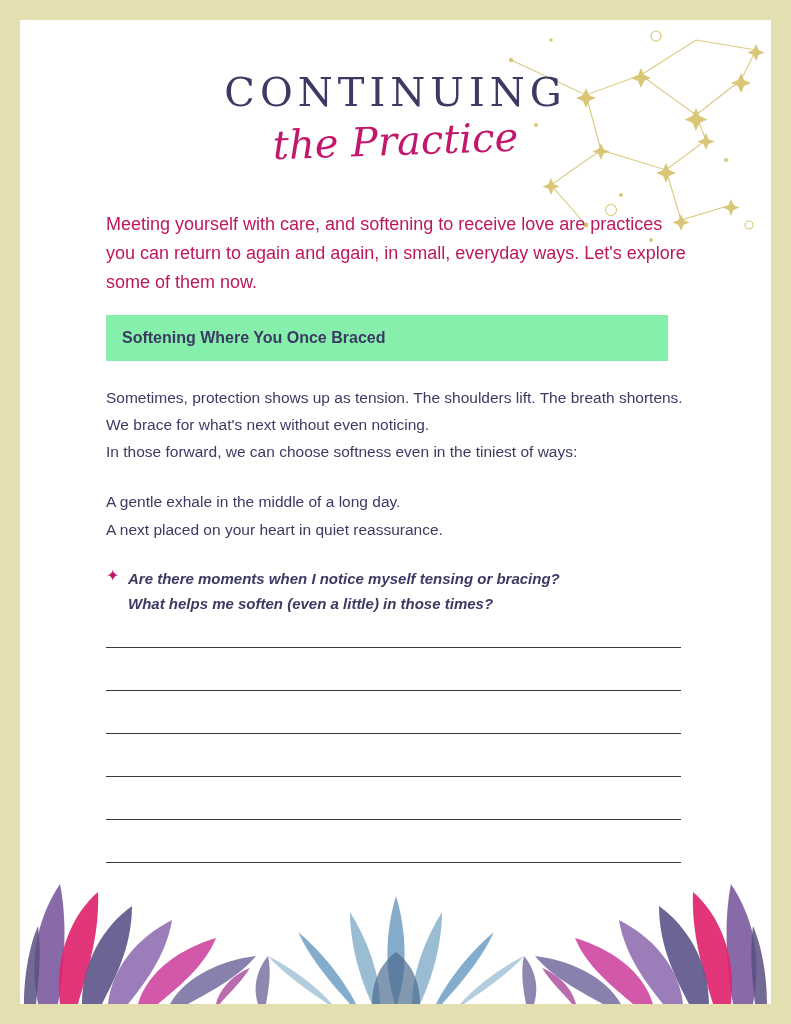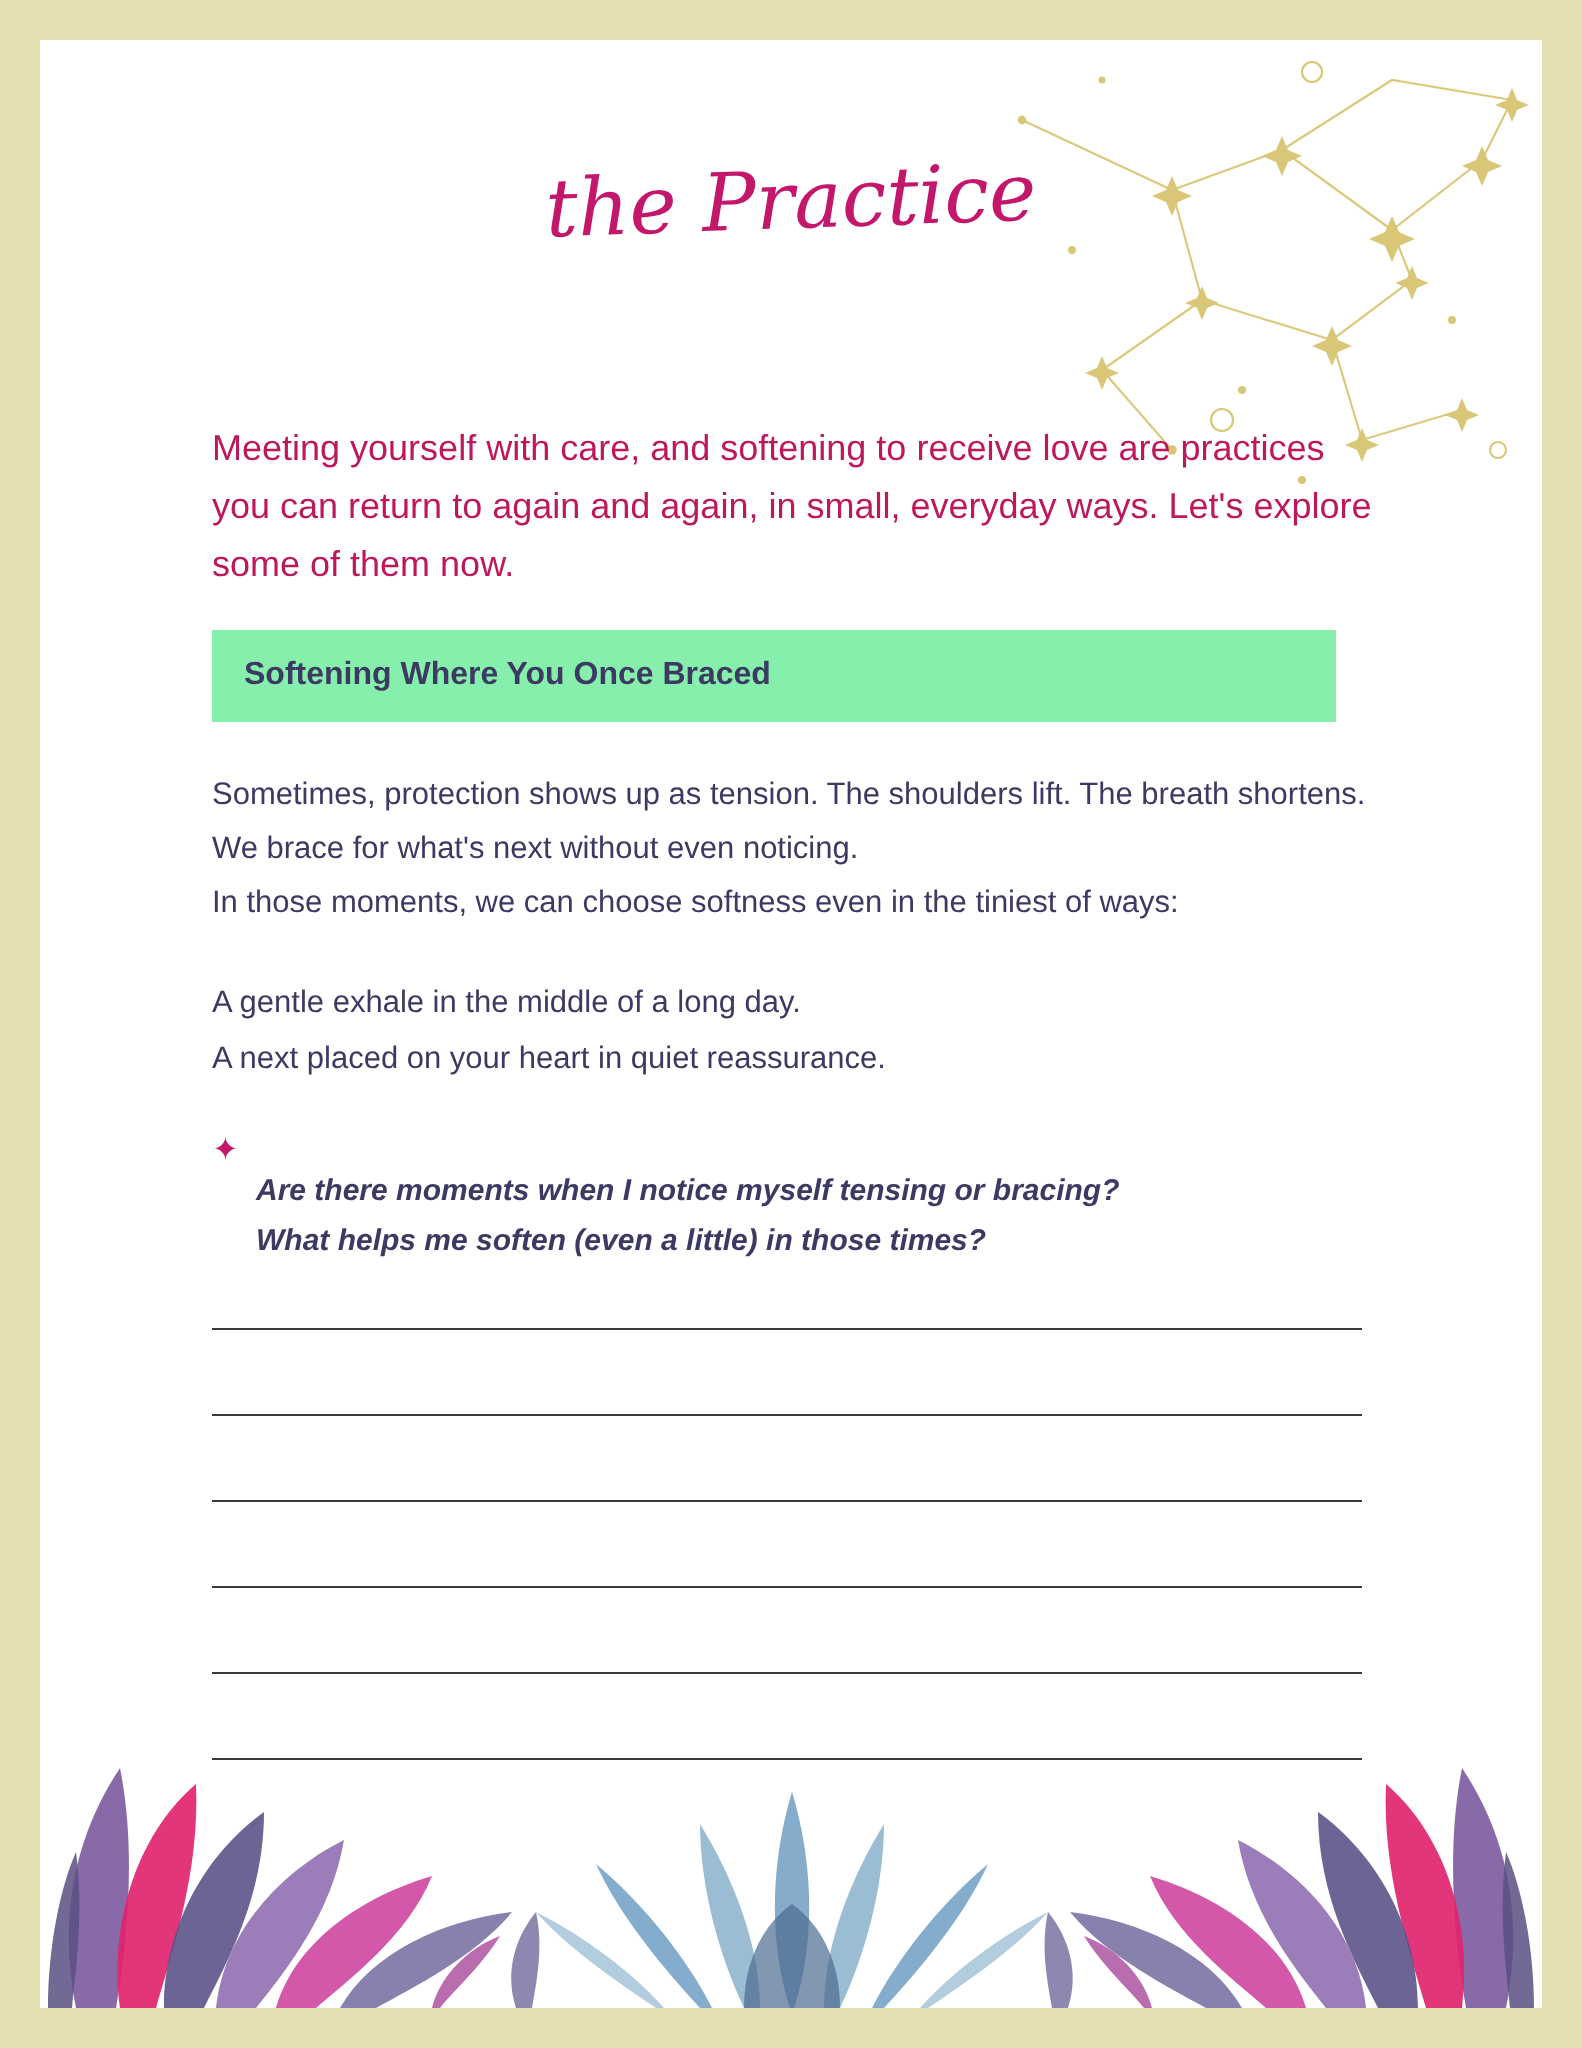--- a/index.html
+++ b/index.html
@@ -116,21 +116,20 @@
     color: #c2176b;
     font-size: 16px;
     line-height: 1;
   }
   .prompt-text {
     font-size: 15px;
     font-weight: bold;
     font-style: italic;
     line-height: 1.72;
     color: #3c3a63;
-    margin-top: 17px;
   }
   
   .lines {
     margin-top: 30px;
   }
   .line {
     height: 1px;
     background: #3a3a3a;
     margin-bottom: 42px;
     width: 575px;
@@ -182,33 +181,34 @@
         <circle cx="60" cy="20" r="1.8"></circle>
       </g>
       <g fill="none" stroke="#d9c777" stroke-width="1.1">
         <circle cx="165" cy="16" r="5"></circle>
         <circle cx="120" cy="190" r="5.5"></circle>
         <circle cx="258" cy="205" r="4"></circle>
       </g>
     </svg>
 
     <div class="title-block">
+      <div class="title-main">CONTINUING</div>
       <div class="title-script">the Practice</div>
     </div>
 
     <div class="content">
 
       <p class="intro">Meeting yourself with care, and softening to receive love are practices you can return to again and again, in small, everyday ways. Let's explore some of them now.</p>
 
       <div class="section-banner">
         <span>Softening Where You Once Braced</span>
       </div>
 
       <p class="para tight">Sometimes, protection shows up as tension. The shoulders lift. The breath shortens. We brace for what's next without even noticing.</p>
-      <p class="para">In those moments, we can choose softness even in the tiniest of ways:</p>
+      <p class="para">In those forward, we can choose softness even in the tiniest of ways:</p>
 
       <div class="list-block">
         <div>A gentle exhale in the middle of a long day.</div>
         <div>A next placed on your heart in quiet reassurance.</div>
       </div>
 
       <div class="prompt">
         <div class="prompt-icon">✦</div>
         <div class="prompt-text">
           <div>Are there moments when I notice myself tensing or bracing?</div>

